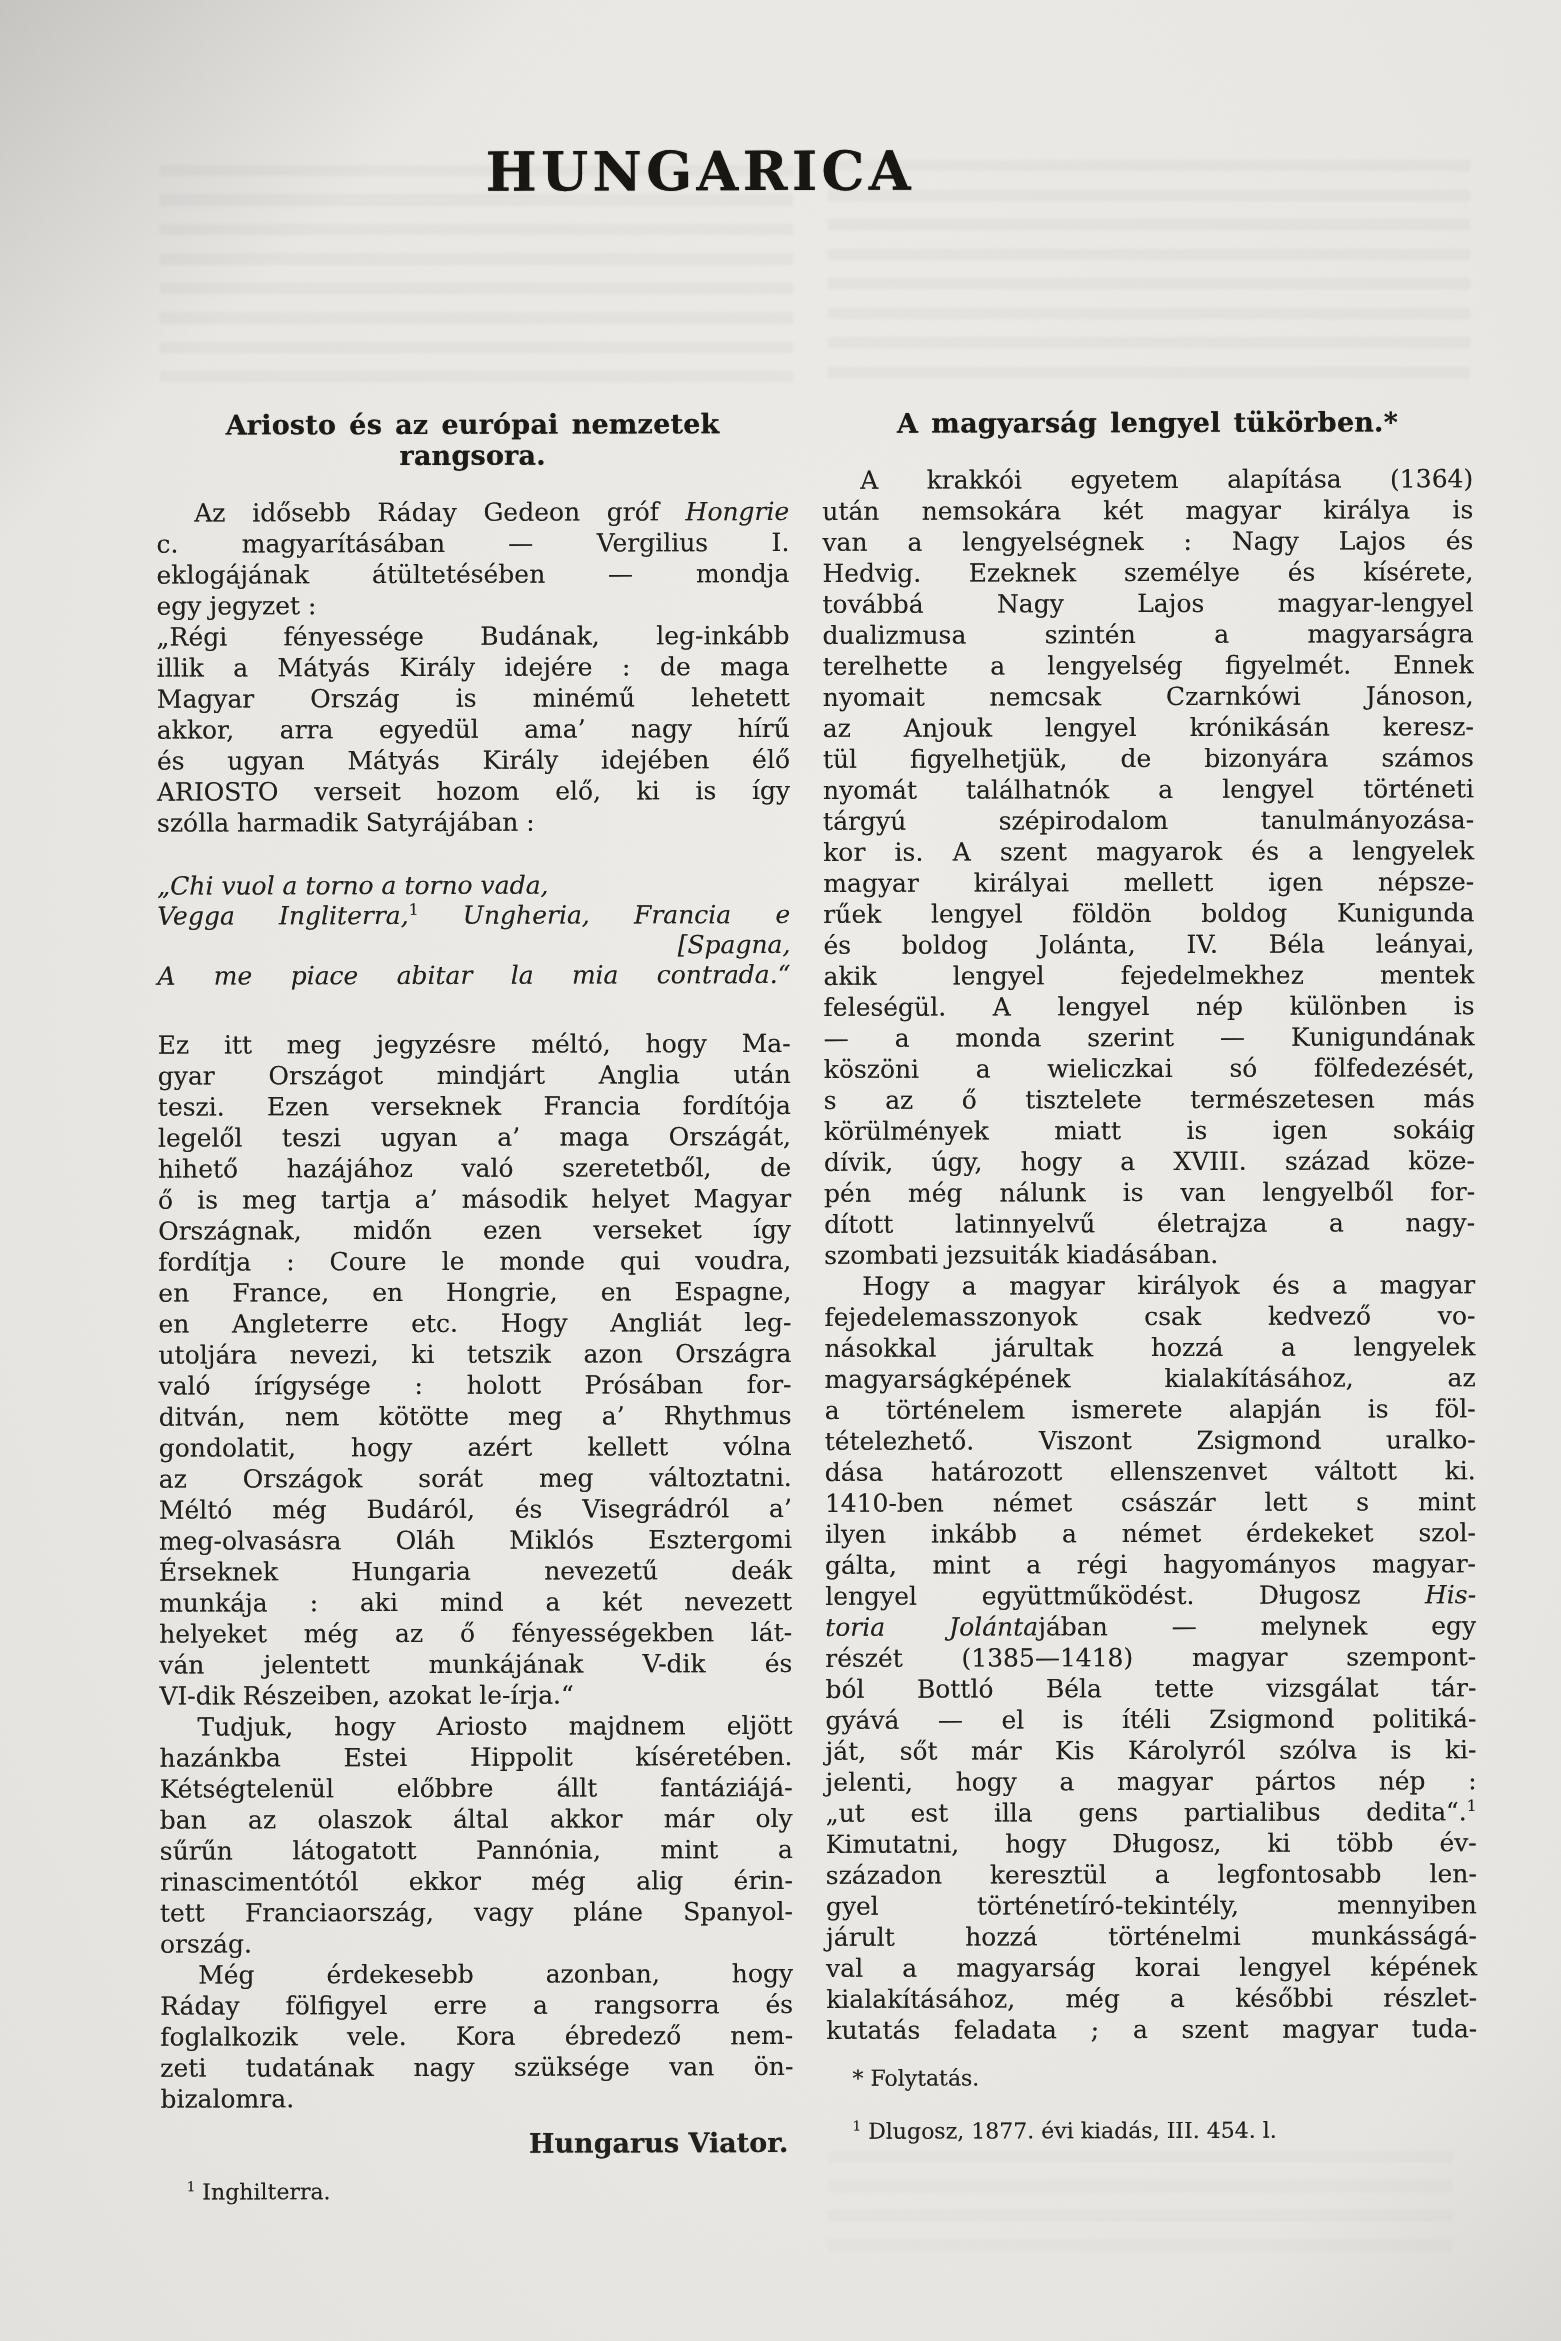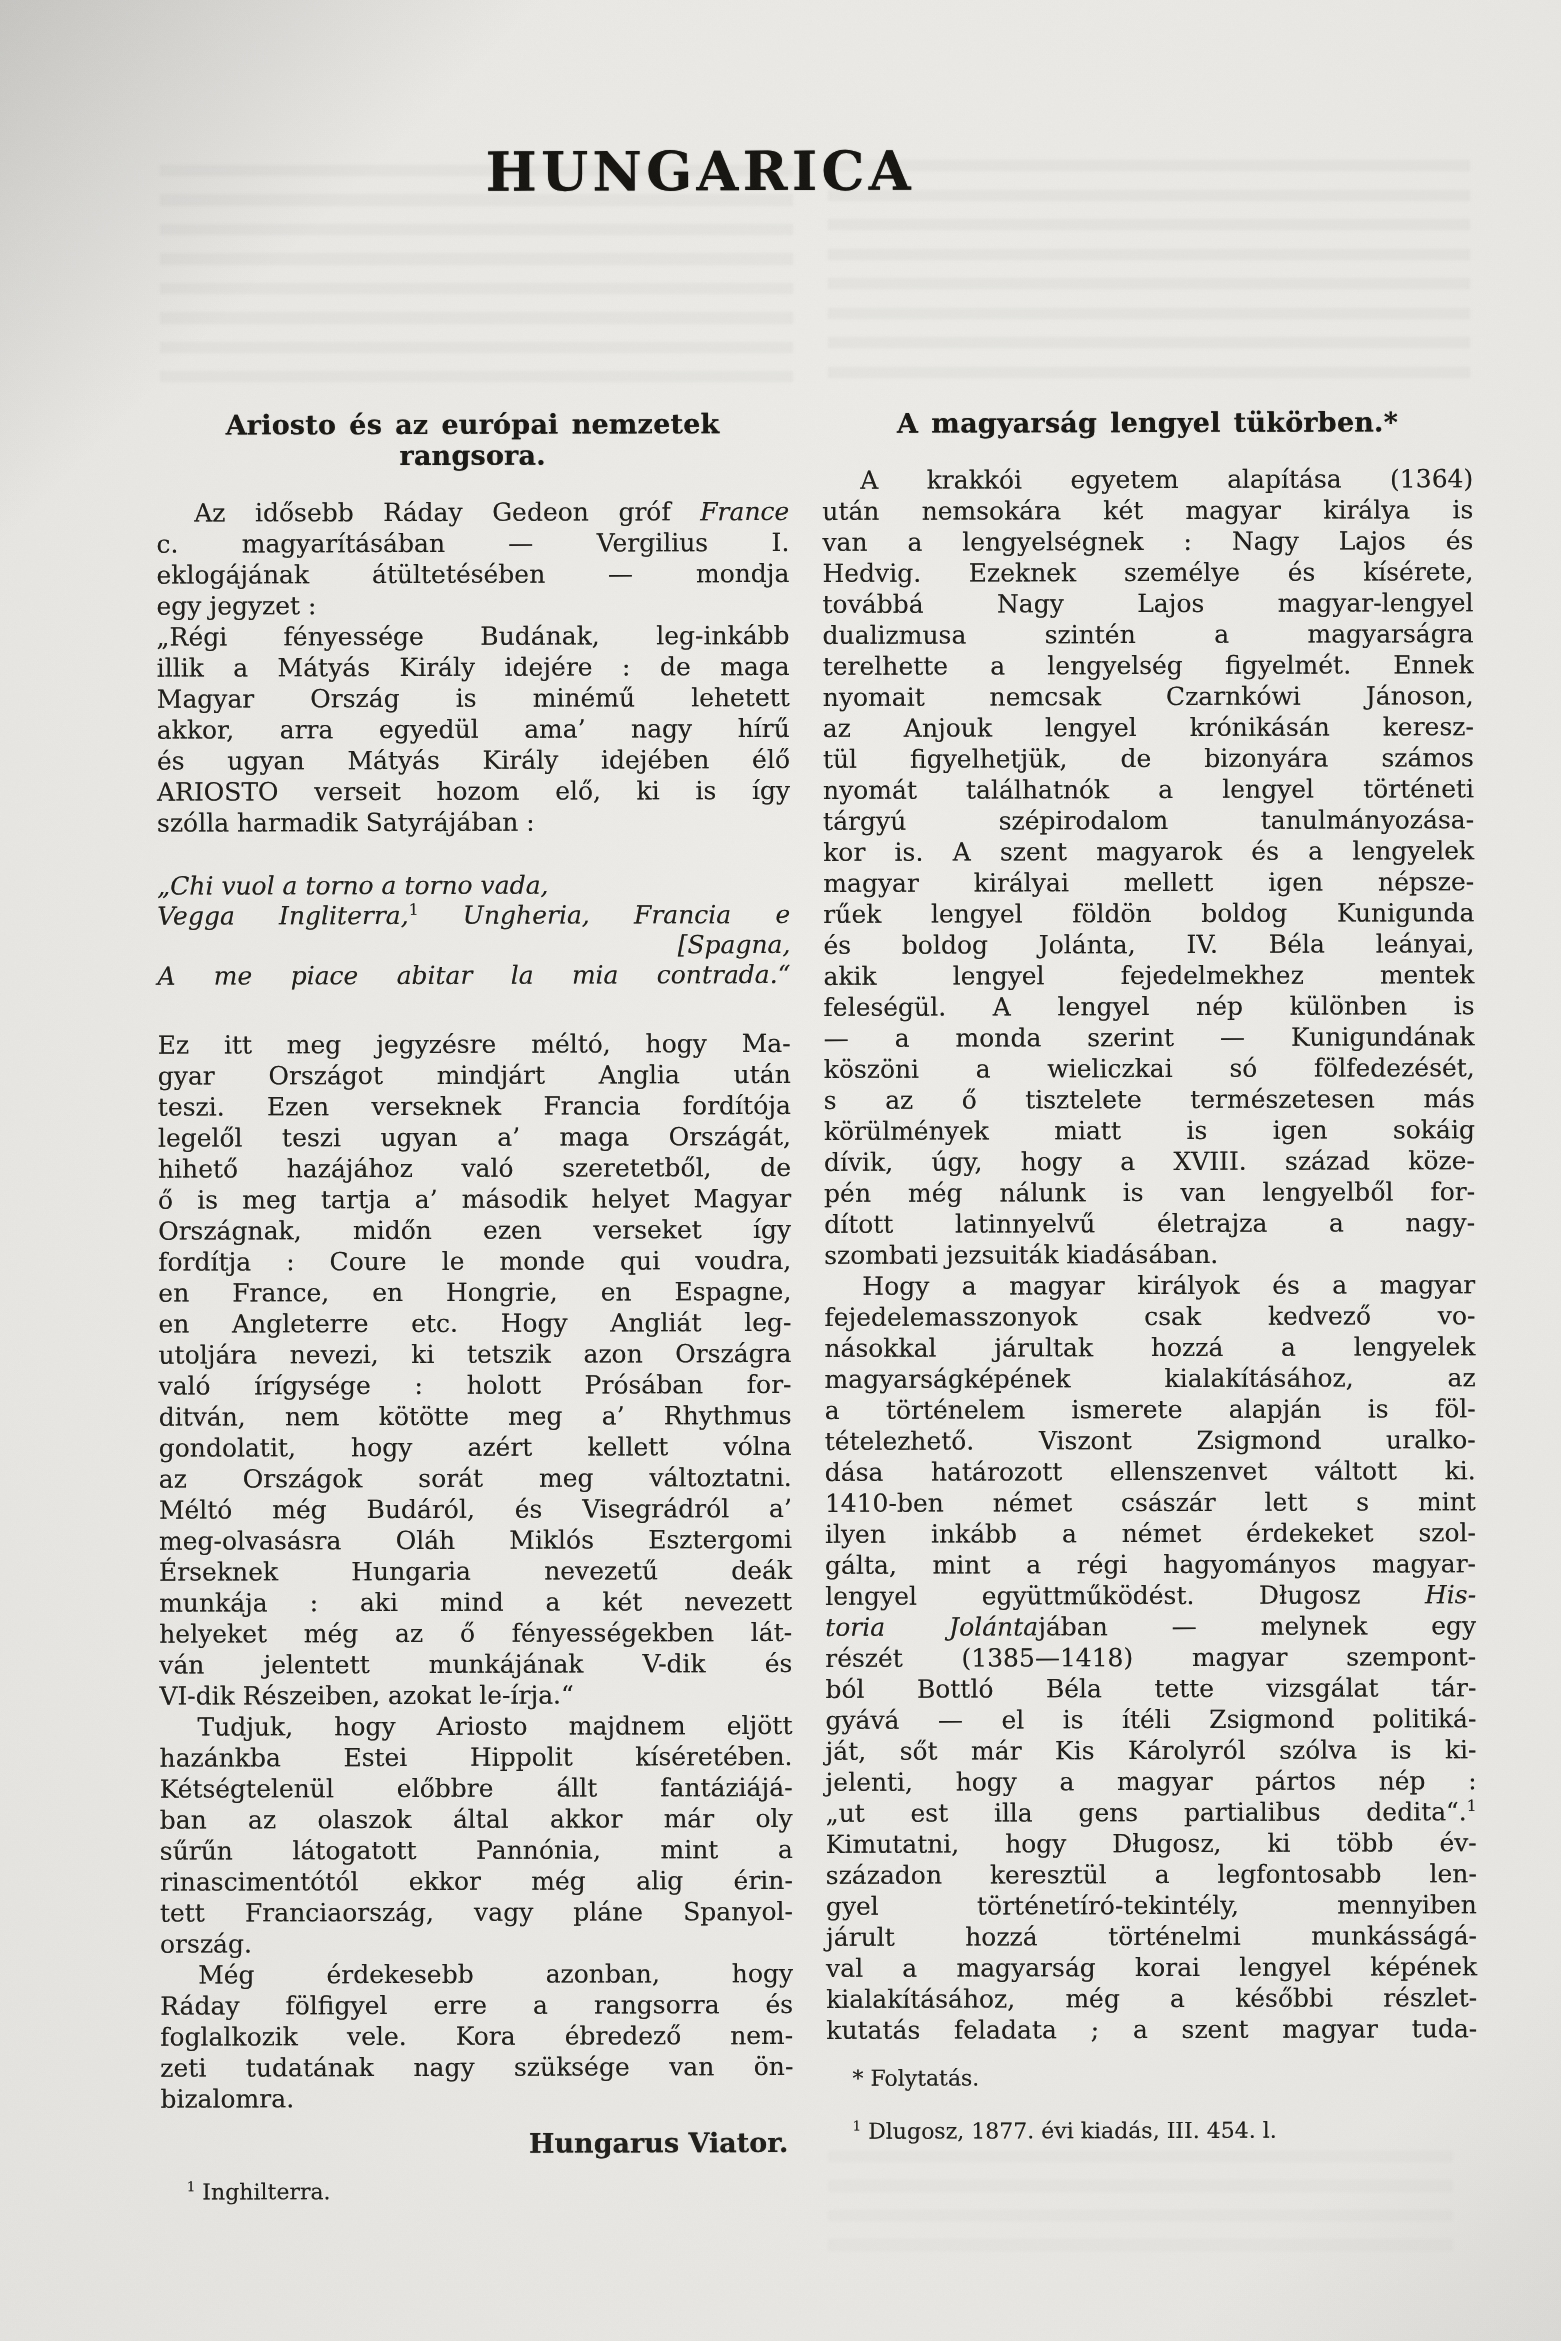--- a/index.html
+++ b/index.html
@@ -75,21 +75,21 @@
   <div class="ghost" style="left:828px;top:160px;width:642px;height:234px;"></div>
   <div class="ghost" style="left:828px;top:2151px;width:625px;height:113px;opacity:0.6;"></div>
 
   <div class="tilt">
     <div class="title">HUNGARICA</div>
 
     <div class="col col-left">
       <div class="col-heading">Ariosto és az európai nemzetek rangsora.</div>
       <div class="body-text">
           <div class="para">
-            <div class="line indent">Az idősebb Ráday Gedeon gróf <i>France</i></div>
+            <div class="line indent">Az idősebb Ráday Gedeon gróf <i>Hongrie</i></div>
             <div class="line">c. magyarításában — Vergilius I.</div>
             <div class="line">eklogájának átültetésében — mondja</div>
             <div class="line noj">egy jegyzet :</div>
           </div>
           <div class="para">
             <div class="line">„Régi fényessége Budának, leg-inkább</div>
             <div class="line">illik a Mátyás Király idejére : de maga</div>
             <div class="line">Magyar Ország is minémű lehetett</div>
             <div class="line">akkor, arra egyedül ama’ nagy hírű</div>
             <div class="line">és ugyan Mátyás Király idejében élő</div>

